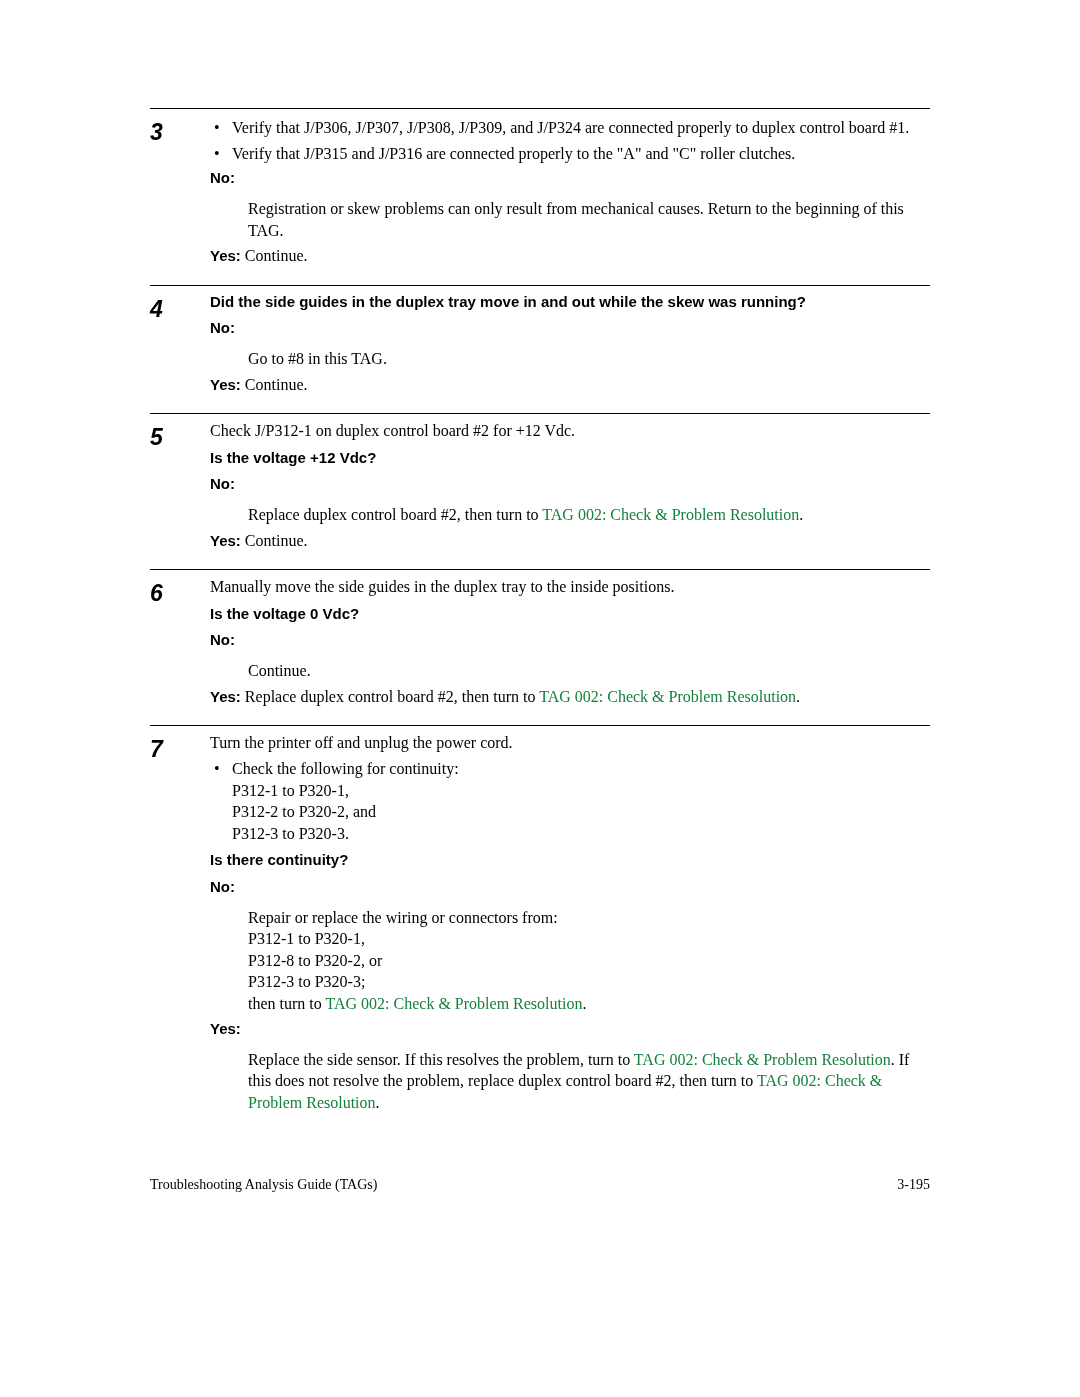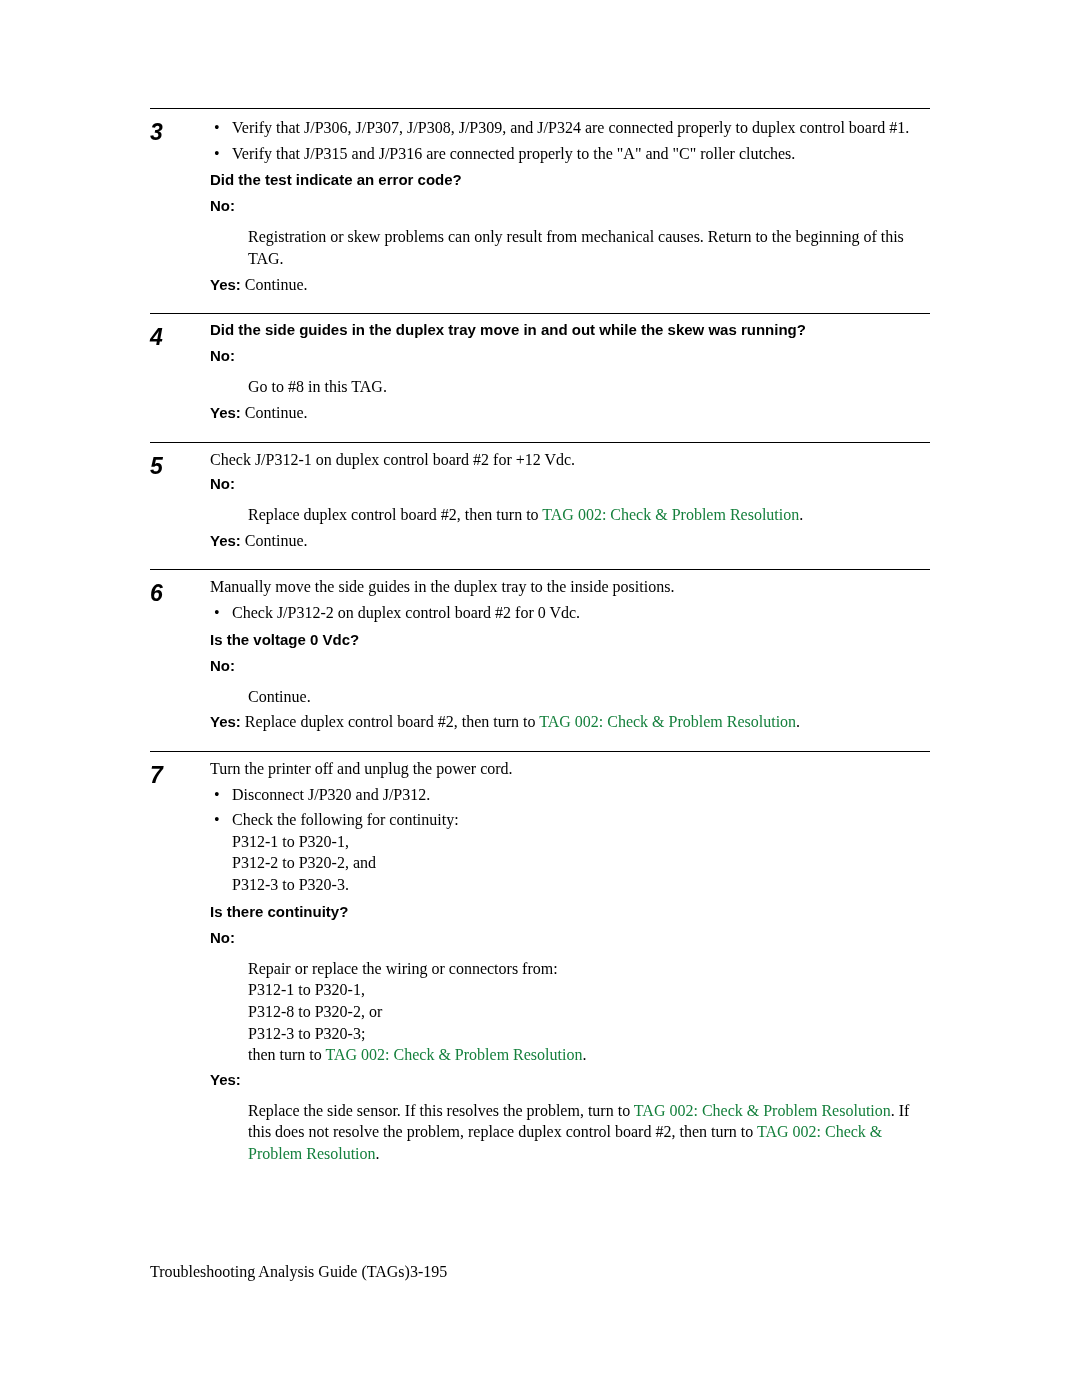--- a/index.html
+++ b/index.html
@@ -78,36 +78,35 @@
     font-family: Arial, Helvetica, sans-serif;
     font-weight: bold;
     font-size: 15px;
   }
   a.link {
     color: #15803d;
     text-decoration: none;
   }
   .footer {
     display: flex;
-    justify-content: flex-start;
-    font-size: 16px;
-    margin-top: 92px;
+    justify-content: space-between;
+    font-size: 14px;
+    margin-top: 59px;
   }
 </style>
 </head>
 <body>
 
 <div class="step">
   <div class="step-num">3</div>
   <div class="step-body">
     <ul class="bullets">
       <li>Verify that J/P306, J/P307, J/P308, J/P309, and J/P324 are connected properly to duplex control board #1.</li>
       <li>Verify that J/P315 and J/P316 are connected properly to the "A" and "C" roller clutches.</li>
     </ul>
-    <div class="q">Did the test indicate an error code?</div>
     <div class="ans">
       <span class="label">No:</span>
       <span class="text">Registration or skew problems can only result from mechanical causes. Return to the beginning of this TAG.</span>
     </div>
     <div class="yesinline">
       <span class="label">Yes:</span>
       <span>Continue.</span>
     </div>
   </div>
 </div>
@@ -124,60 +123,57 @@
       <span class="label">Yes:</span>
       <span>Continue.</span>
     </div>
   </div>
 </div>
 
 <div class="step">
   <div class="step-num">5</div>
   <div class="step-body">
     <p>Check J/P312-1 on duplex control board #2 for +12 Vdc.</p>
+    <div class="q">Is the voltage +12 Vdc?</div>
     <div class="ans">
       <span class="label">No:</span>
       <span class="text">
         <span>Replace duplex control board #2, then turn to </span><a class="link">TAG 002: Check &amp; Problem Resolution</a><span>.</span>
       </span>
     </div>
     <div class="yesinline">
       <span class="label">Yes:</span>
       <span>Continue.</span>
     </div>
   </div>
 </div>
 
 <div class="step">
   <div class="step-num">6</div>
   <div class="step-body">
     <p>Manually move the side guides in the duplex tray to the inside positions.</p>
-    <ul class="bullets">
-      <li>Check J/P312-2 on duplex control board #2 for 0 Vdc.</li>
-    </ul>
     <div class="q">Is the voltage 0 Vdc?</div>
     <div class="ans">
       <span class="label">No:</span>
       <span class="text">Continue.</span>
     </div>
     <div class="yesinline">
       <span class="label">Yes:</span>
       <span>
         <span>Replace duplex control board #2, then turn to </span><a class="link">TAG 002: Check &amp; Problem Resolution</a><span>.</span>
       </span>
     </div>
   </div>
 </div>
 
 <div class="step">
   <div class="step-num">7</div>
   <div class="step-body">
     <p>Turn the printer off and unplug the power cord.</p>
     <ul class="bullets">
-      <li>Disconnect J/P320 and J/P312.</li>
       <li>
         <span>Check the following for continuity:</span><br>
         <span>P312-1 to P320-1,</span><br>
         <span>P312-2 to P320-2, and</span><br>
         <span>P312-3 to P320-3.</span>
       </li>
     </ul>
     <div class="q">Is there continuity?</div>
     <div class="ans">
       <span class="label">No:</span>

